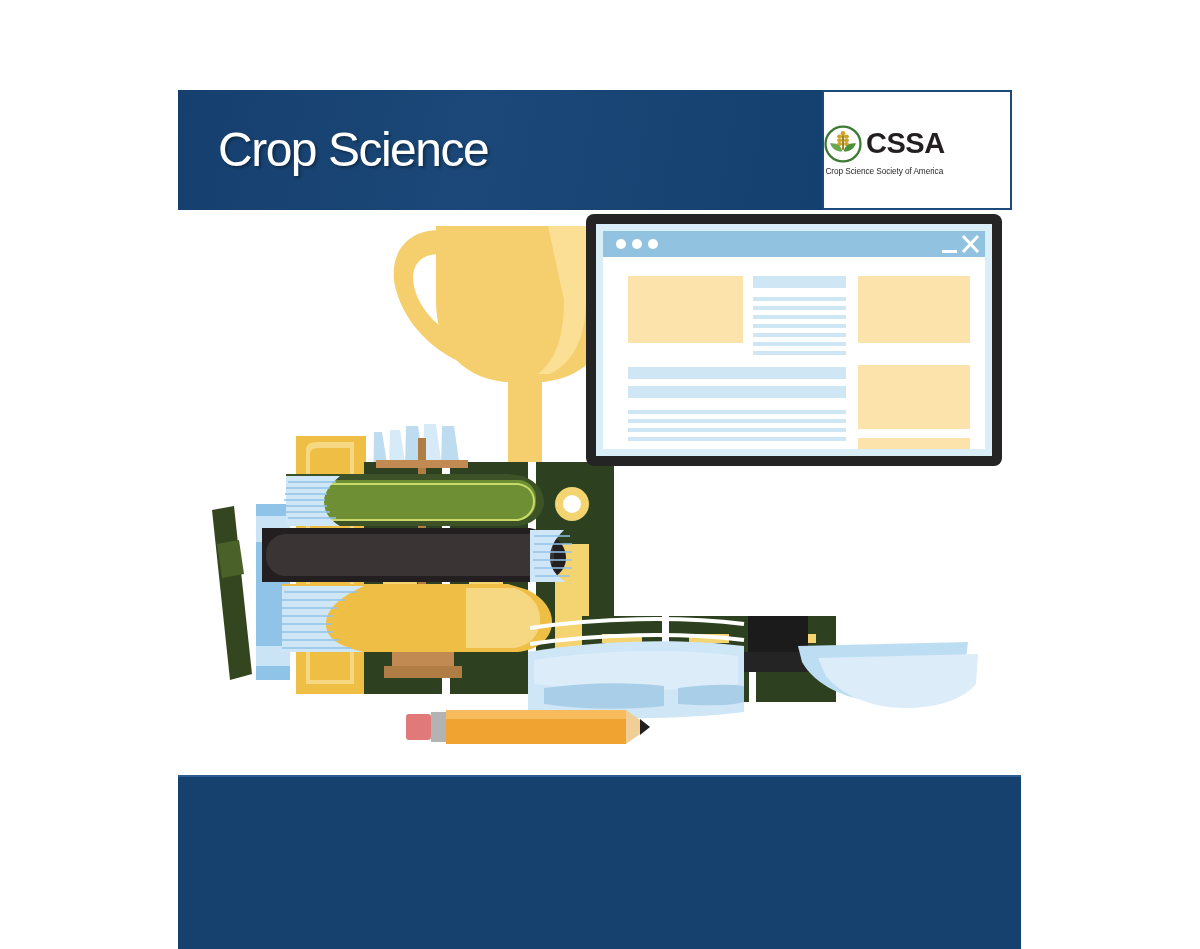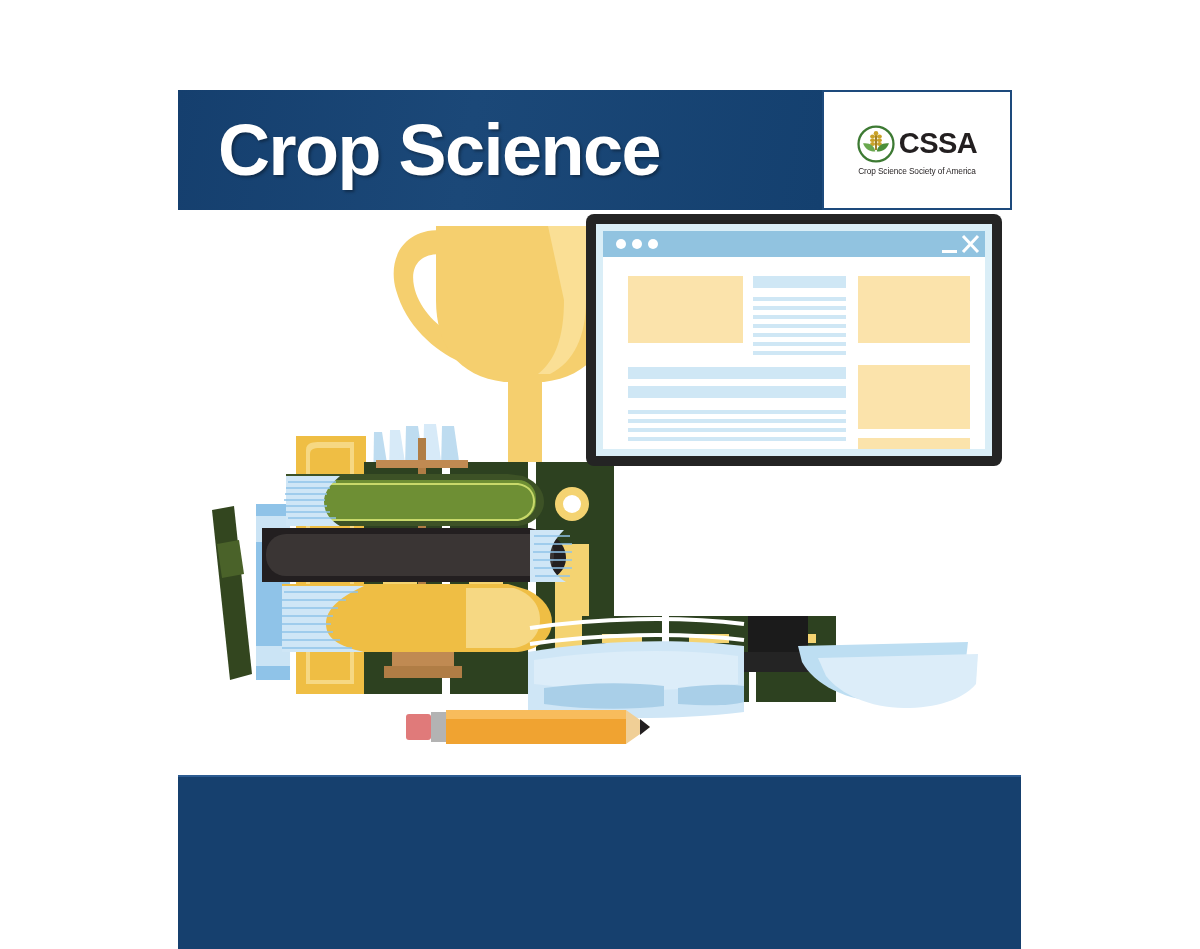--- a/index.html
+++ b/index.html
@@ -28,41 +28,41 @@
     height: 120px;
     background: linear-gradient(100deg, #153f6e 0%, #1b4878 45%, #14406f 100%);
     box-sizing: border-box;
   }
   #journal-title {
     position: absolute;
     left: 40px;
     top: 50%;
     transform: translateY(-50%);
     color: #ffffff;
-    font-size: 72px;
-    font-weight: bold;
+    font-size: 48px;
+    font-weight: normal;
     letter-spacing: -1.5px;
     line-height: 1;
     white-space: nowrap;
     text-shadow: 2px 2px 3px rgba(0,0,0,0.35);
   }
 
   
   #logo-box {
     position: absolute;
     left: 822px;
     top: 90px;
     width: 190px;
     height: 120px;
     background: #ffffff;
     border: 2px solid #1d4a7c;
     box-sizing: border-box;
     display: flex;
     align-items: center;
-    justify-content: center;
+    justify-content: flex-start;
   }
   #logo-inner {
     display: flex;
     flex-direction: column;
     align-items: center;
     gap: 3px;
   }
   #logo-row {
     display: flex;
     align-items: center;

